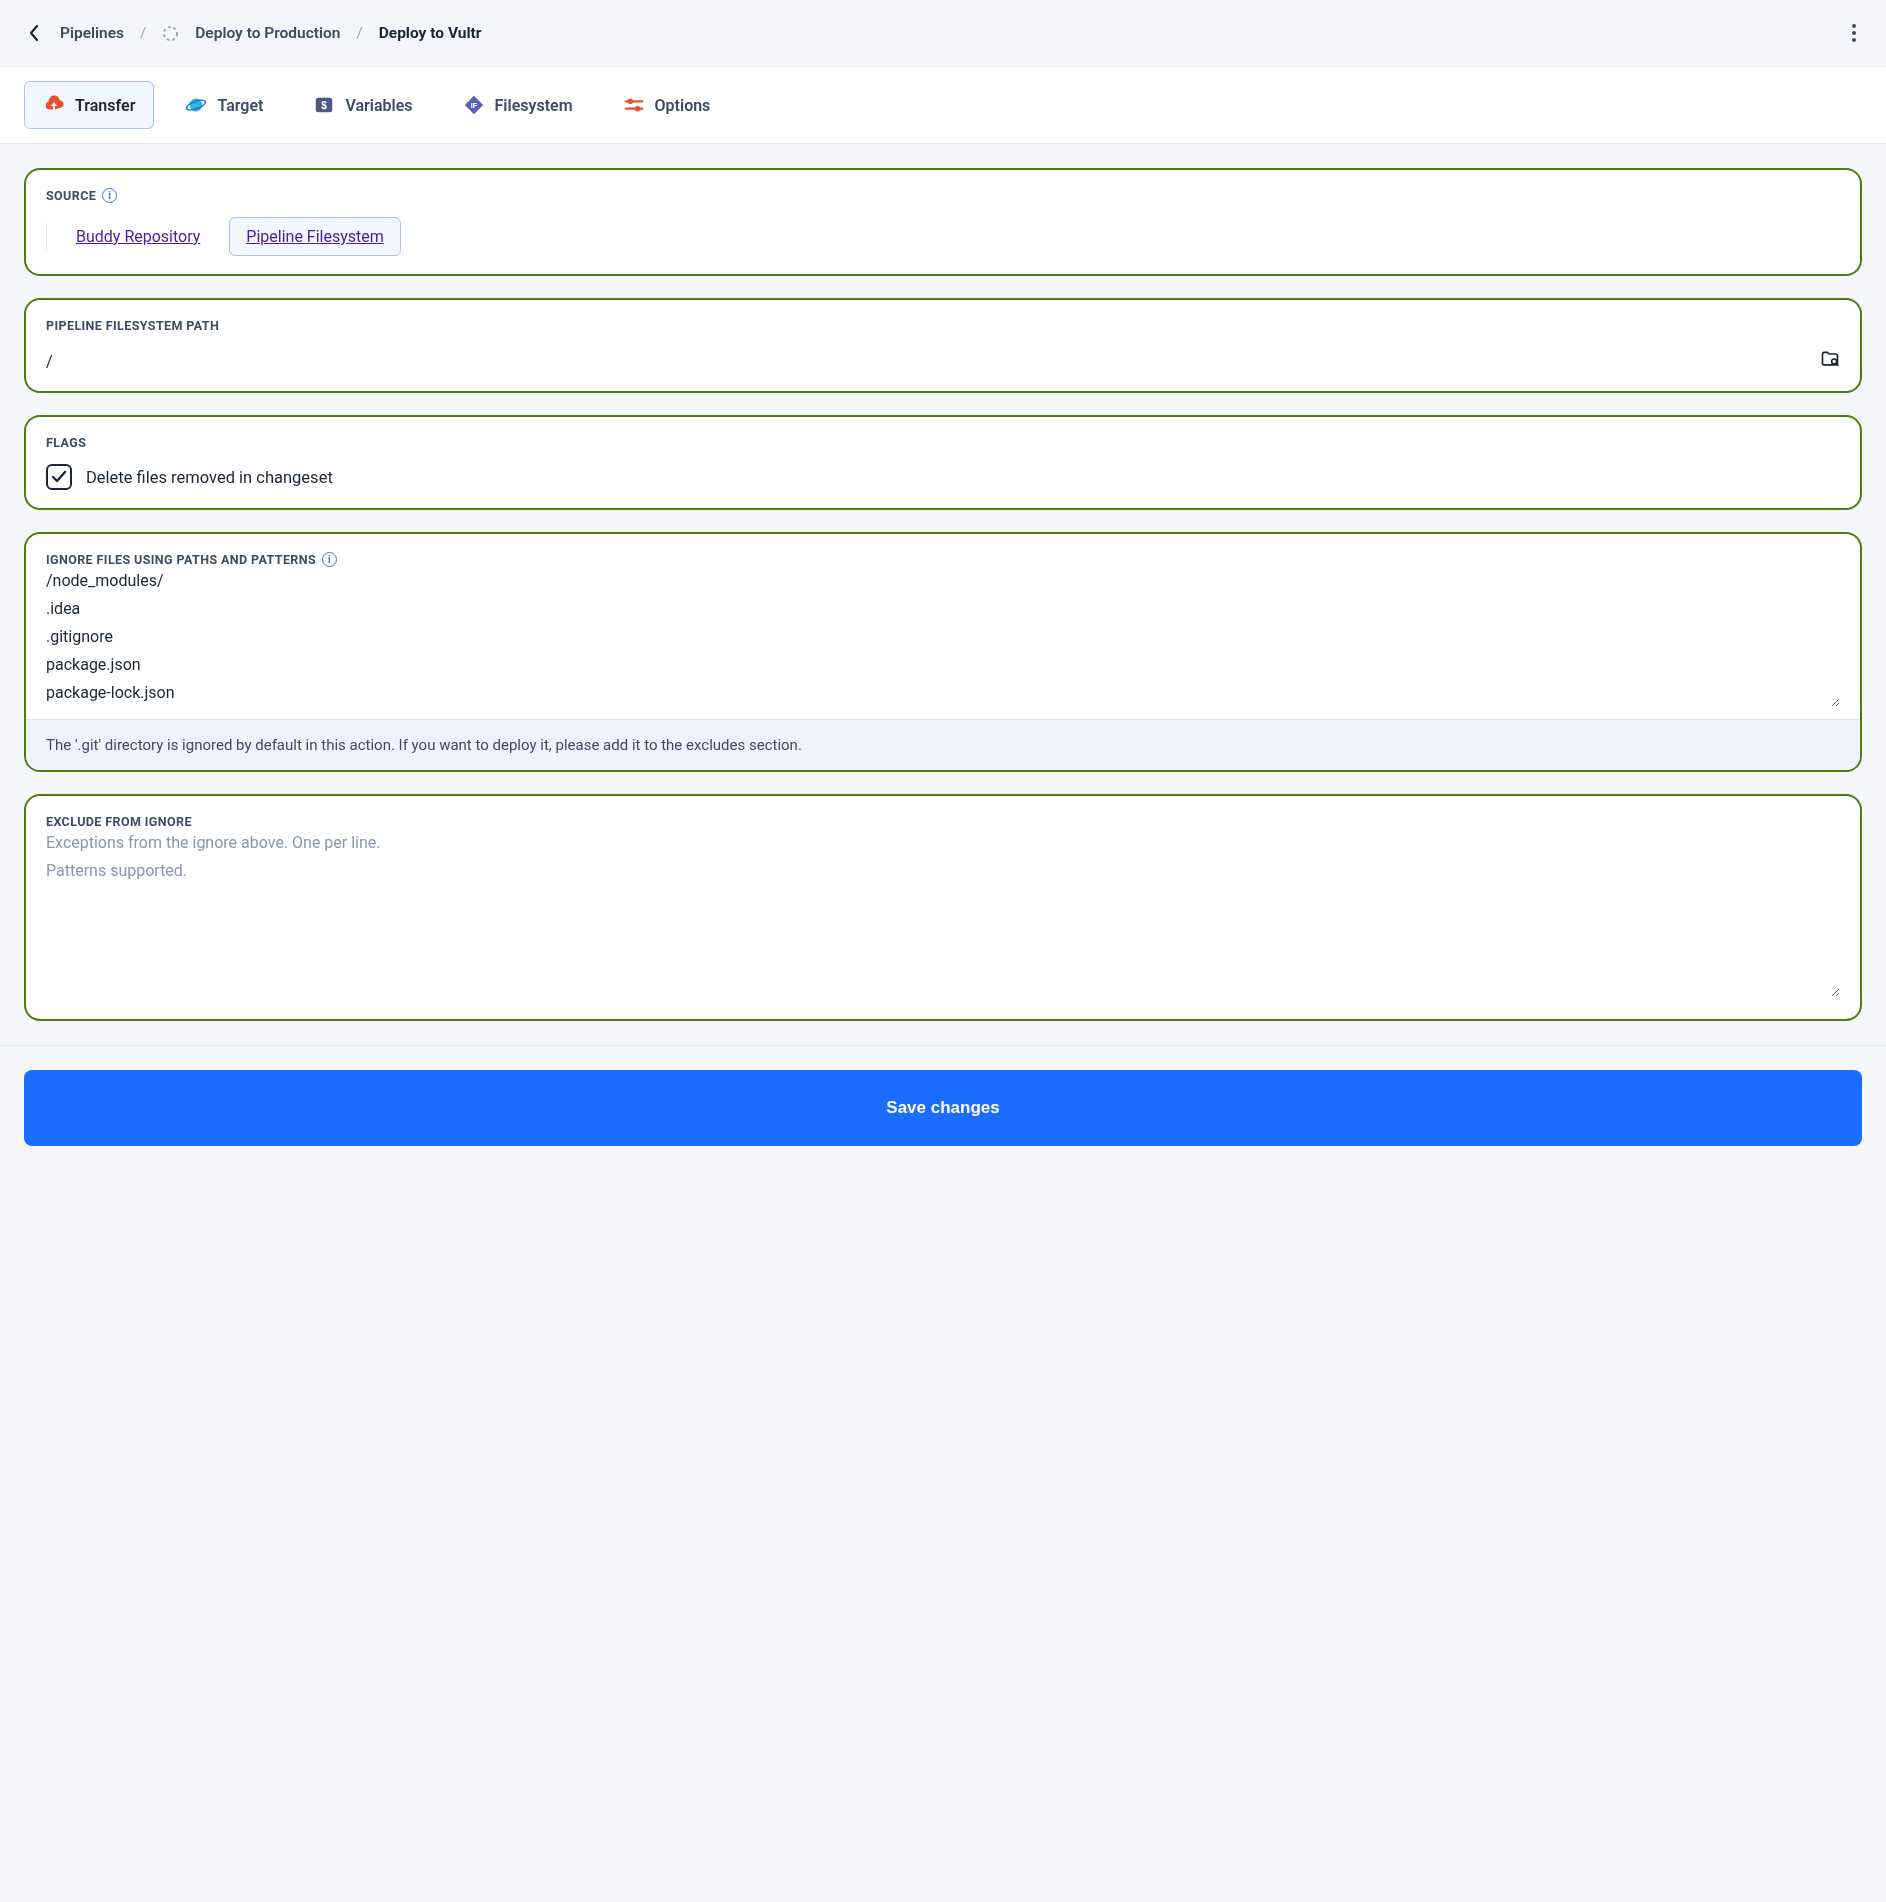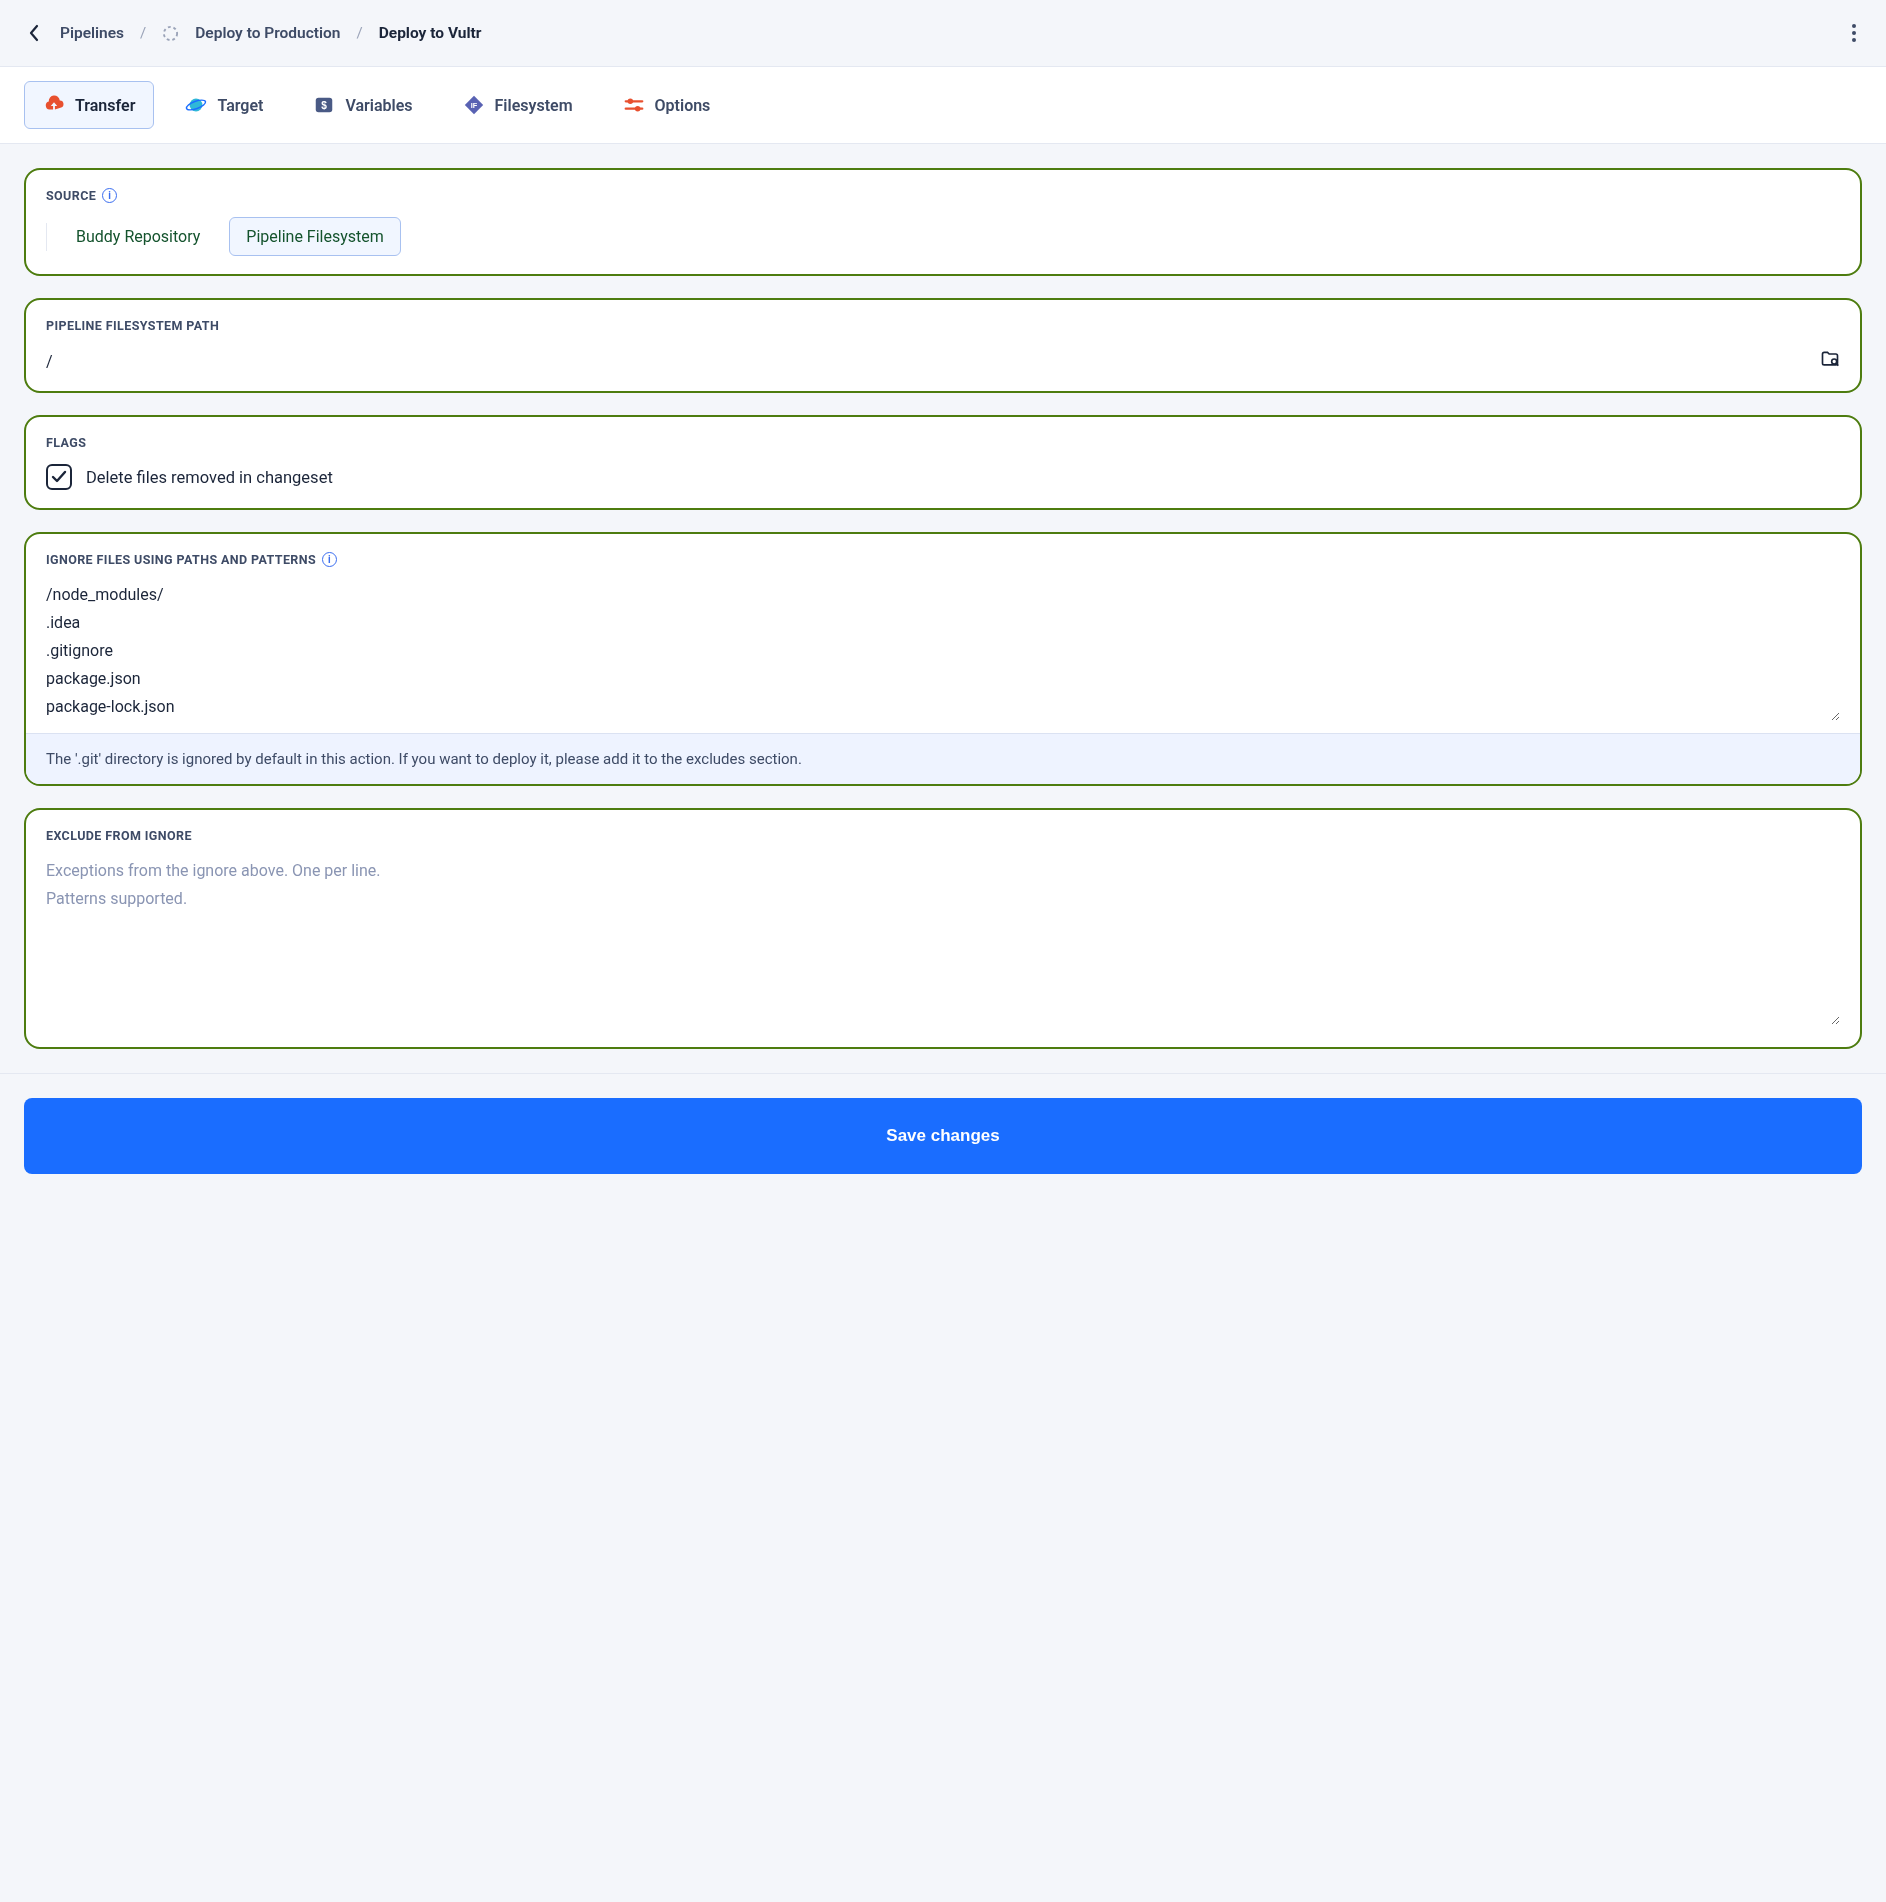--- a/index.html
+++ b/index.html
@@ -126,21 +126,22 @@
   width: 1px;
   height: 28px;
   background: #e4e8f1;
 }
 .seg-btn {
   padding: 9px 16px;
   border-radius: 6px;
   border: 1px solid transparent;
   cursor: pointer;
   font-size: 16px;
-  color: #14532d;
+  color: #4c1d95;
+  text-decoration: underline;
 }
 .seg-btn.selected {
   border-color: #a8c1f0;
   background: #f1f6ff;
 }
 .path-row {
   display: flex;
   align-items: center;
   justify-content: space-between;
   margin-top: 16px;
@@ -171,21 +172,20 @@
 textarea {
   width: 100%;
   border: none;
   resize: vertical;
   font-family: inherit;
   font-size: 16px;
   line-height: 1.75;
   color: #1b2539;
   padding: 0;
   outline: none;
-  margin-top: 14px;
 }
 textarea::placeholder { color: #8a95b3; }
 .panel-ignore { padding: 0; overflow: hidden; }
 .panel-ignore-inner { padding: 18px 20px 8px 20px; }
 .help-banner {
   background: #eef3ff;
   border-top: 1px solid #dbe2f2;
   padding: 16px 20px;
   font-size: 15px;
   color: #3e4b66;

